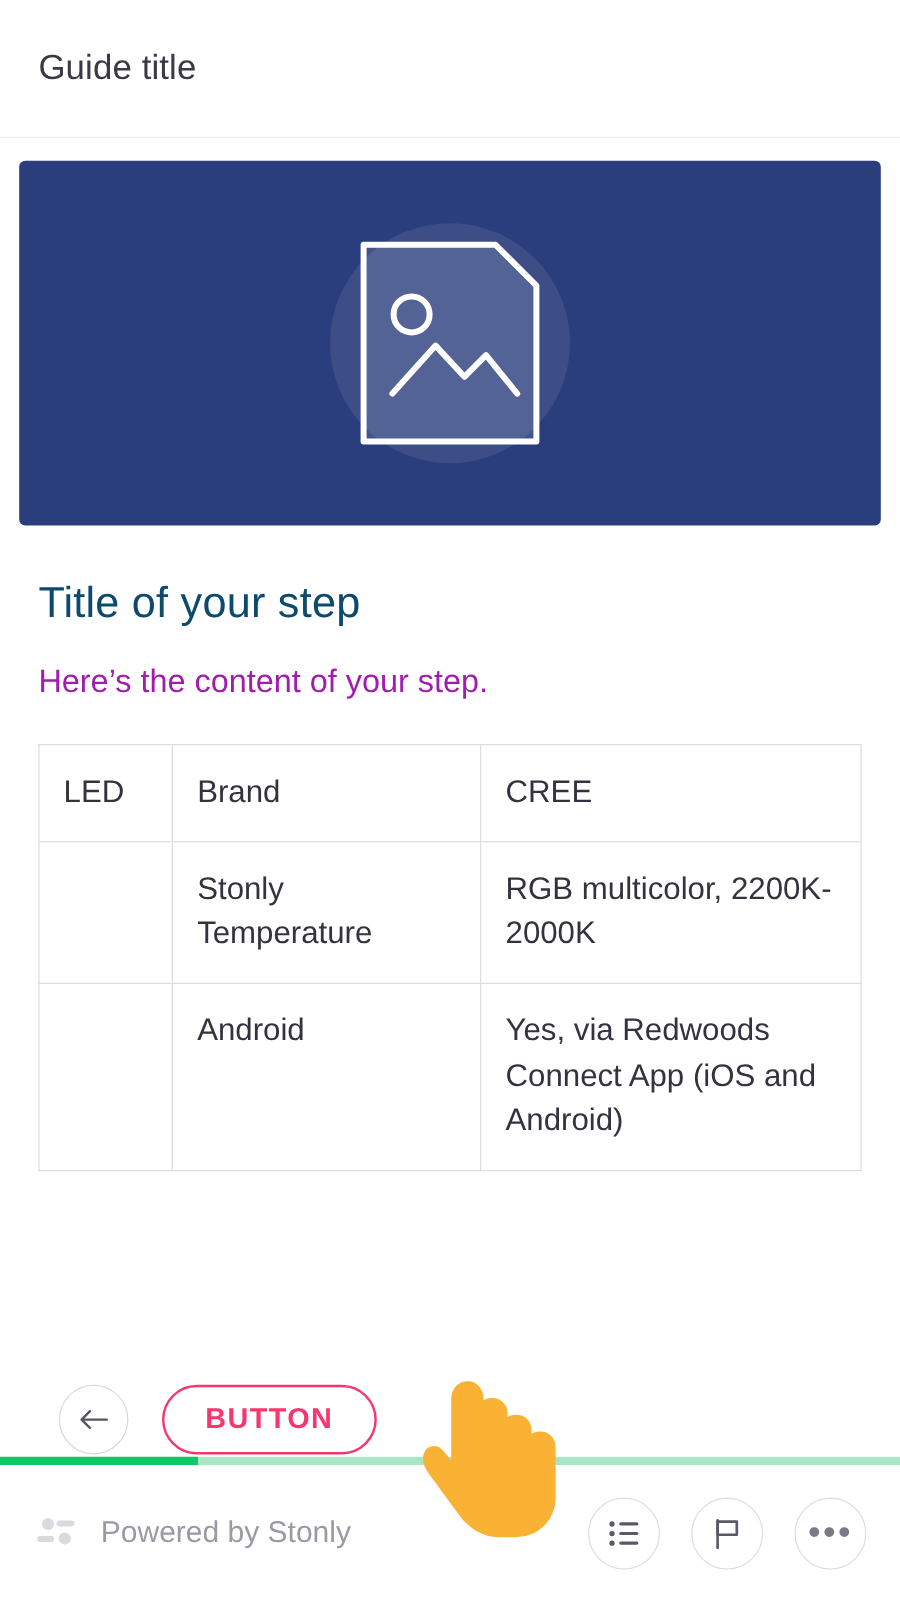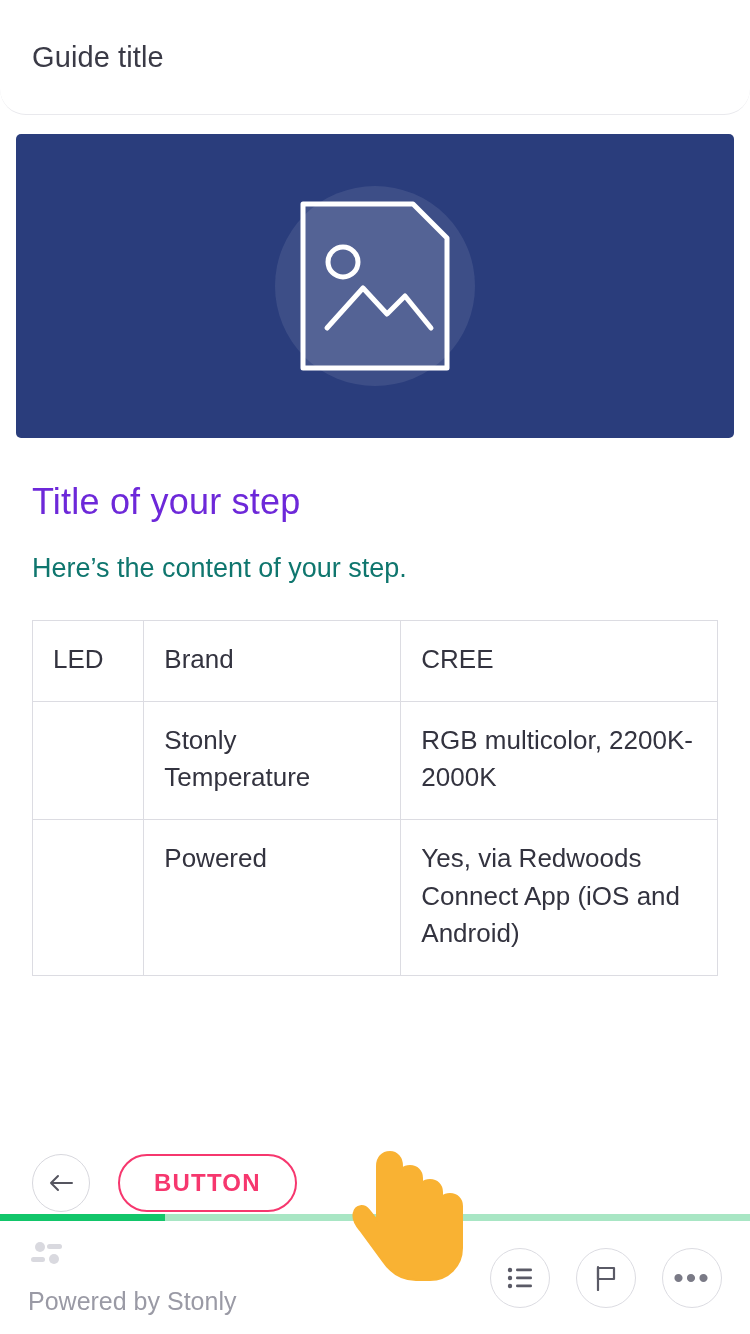--- a/index.html
+++ b/index.html
@@ -18,21 +18,20 @@
     background: #ffffff;
   }
 
   
   .header {
     height: 115px;
     border-bottom: 1px solid #e9e9ed;
     display: flex;
     align-items: center;
     padding: 0 32px;
-    border-radius: 26px;
   }
   .header-title {
     font-size: 29px;
     color: #3a3a46;
     font-weight: 400;
     letter-spacing: 0.1px;
   }
 
   
   .media {
@@ -56,28 +55,28 @@
   }
   .media-icon {
     position: absolute;
   }
 
   
   .content { padding: 0 32px; }
   .step-title {
     margin-top: 43px;
     font-size: 36px;
-    color: #6d28d9;
+    color: #0c4a6e;
     font-weight: 400;
     letter-spacing: 0.2px;
   }
   .step-text {
     margin-top: 30px;
     font-size: 27px;
-    color: #0f766e;
+    color: #a21caf;
     font-weight: 400;
   }
 
   
   table.spec {
     margin-top: 36px;
     width: 686px;
     border-collapse: collapse;
     table-layout: fixed;
   }
@@ -94,21 +93,21 @@
   table.spec td.c2 { width: 313px; margin-top: 38px; }
   td.label-cell { font-weight: 400; }
 
   
   .nav-row {
     position: absolute;
     left: 0;
     top: 1152px;
     width: 750px;
     height: 62px;
-    padding-left: 32px;
+    padding-left: 49px;
     display: flex;
     align-items: center;
   }
   .back-btn {
     width: 58px;
     height: 58px;
     border: 1px solid #d8d8de;
     border-radius: 50%;
     display: flex;
     align-items: center;
@@ -154,22 +153,22 @@
     top: 1221px;
     width: 750px;
     height: 113px;
     background: #ffffff;
     display: flex;
     align-items: center;
     padding: 0 28px;
   }
   .brand {
     display: flex;
+    align-items: center;
     gap: 16px;
-    flex-direction: column;
   }
   .brand-text {
     font-size: 25px;
     color: #9a9aa5;
   }
   .bottom-actions {
     margin-left: auto;
     display: flex;
     align-items: center;
     gap: 26px;
@@ -226,21 +225,21 @@
           <td class="c1">Brand</td>
           <td class="c2">CREE</td>
         </tr>
         <tr>
           <td class="c0"></td>
           <td class="c1">Stonly Temperature</td>
           <td class="c2">RGB multicolor, 2200K-2000K</td>
         </tr>
         <tr>
           <td class="c0"></td>
-          <td class="c1">Powered</td>
+          <td class="c1">Android</td>
           <td class="c2">Yes, via Redwoods Connect App (iOS and Android)</td>
         </tr>
       </tbody>
     </table>
   </div>
 
   <div class="nav-row">
     <div class="back-btn">
       <svg width="26" height="20" viewBox="0 0 26 20">
         <path d="M24 10 H3 M10 3 L3 10 L10 17" fill="none" stroke="#55555f" stroke-width="2" stroke-linecap="round" stroke-linejoin="round"></path>

